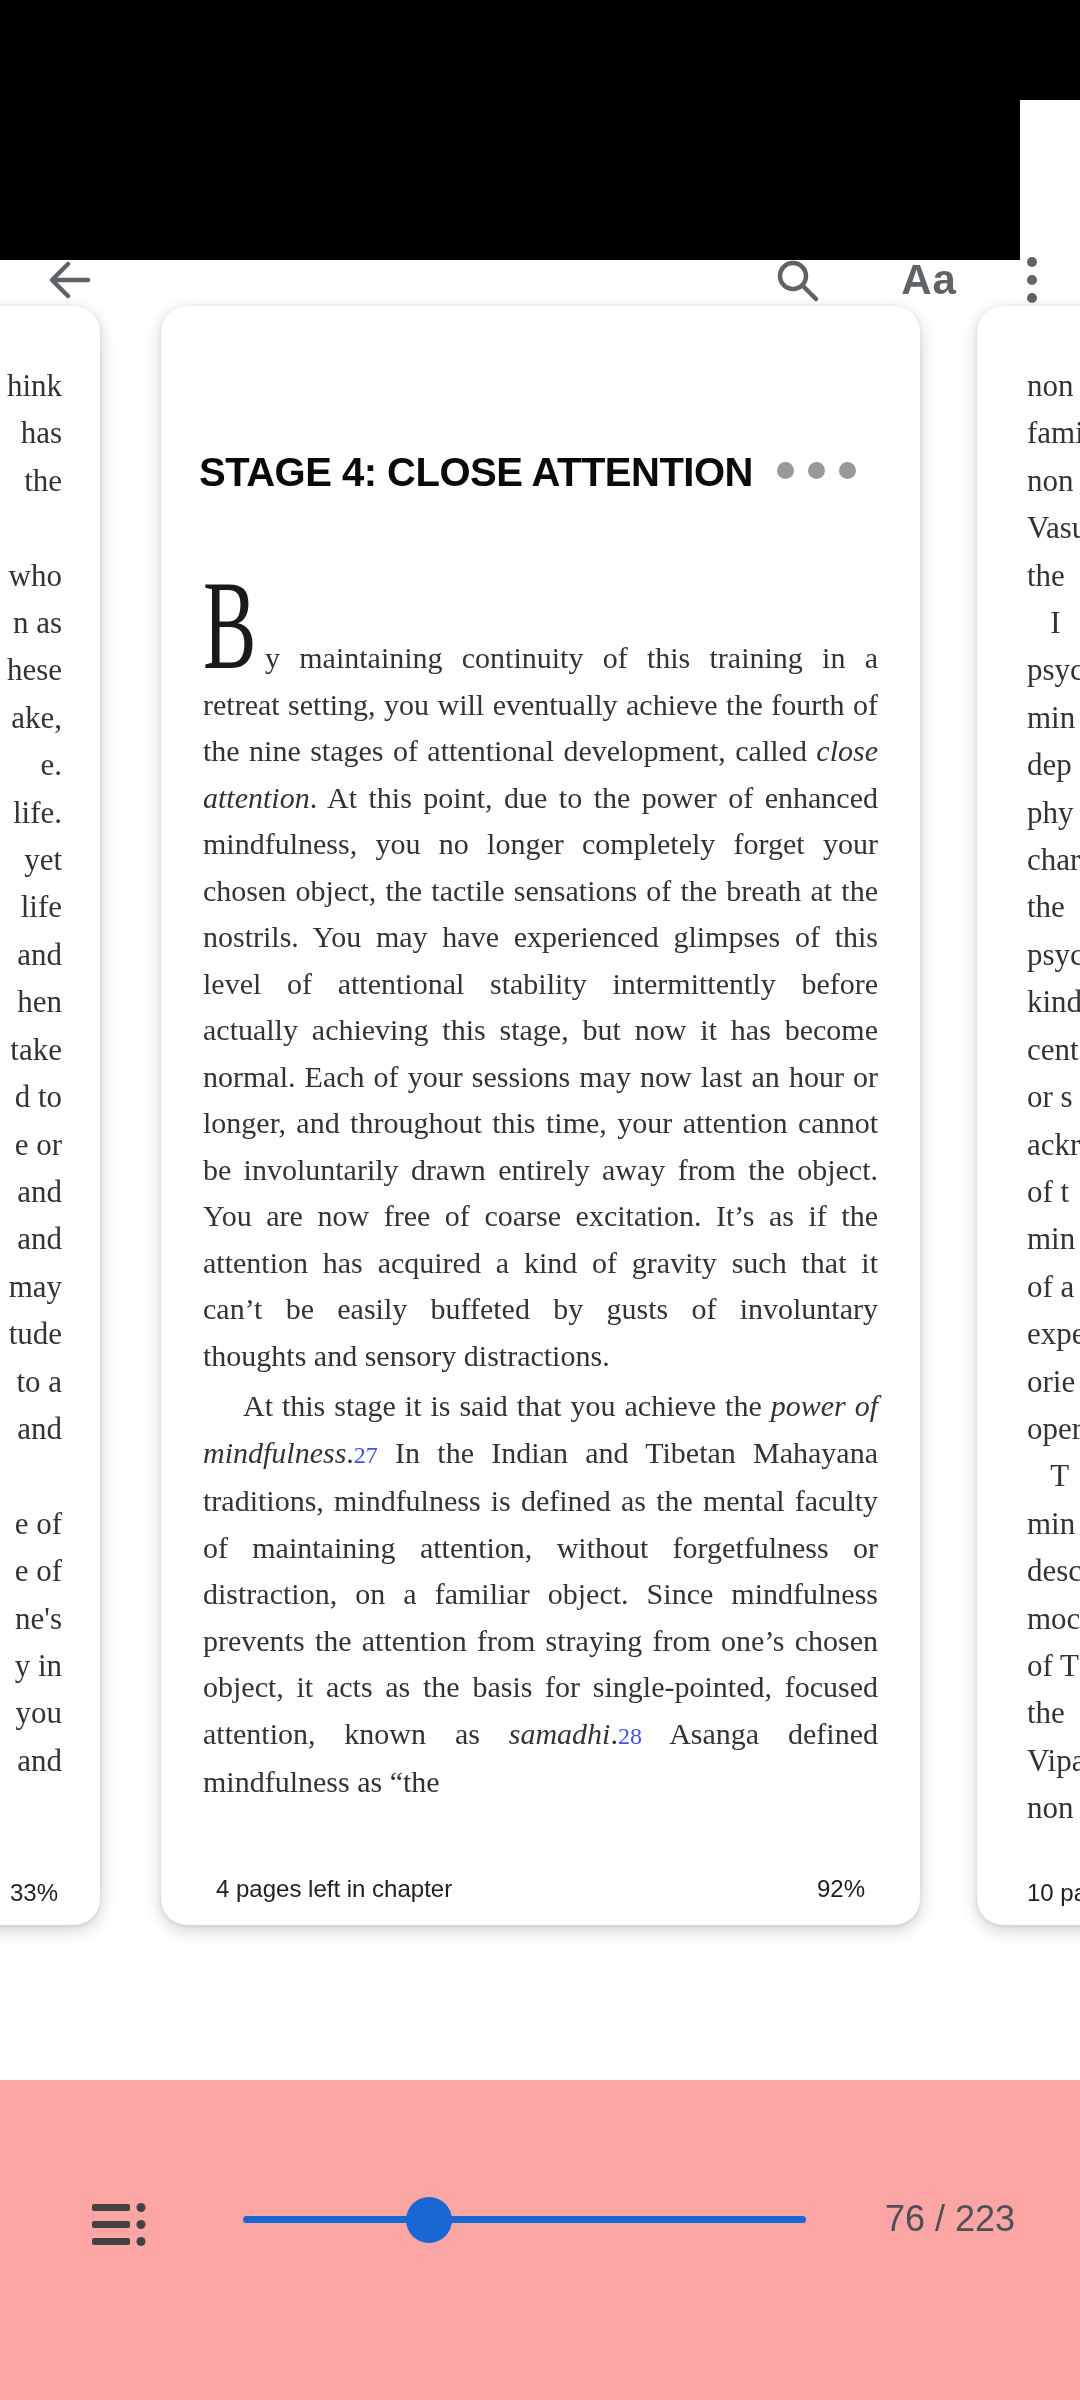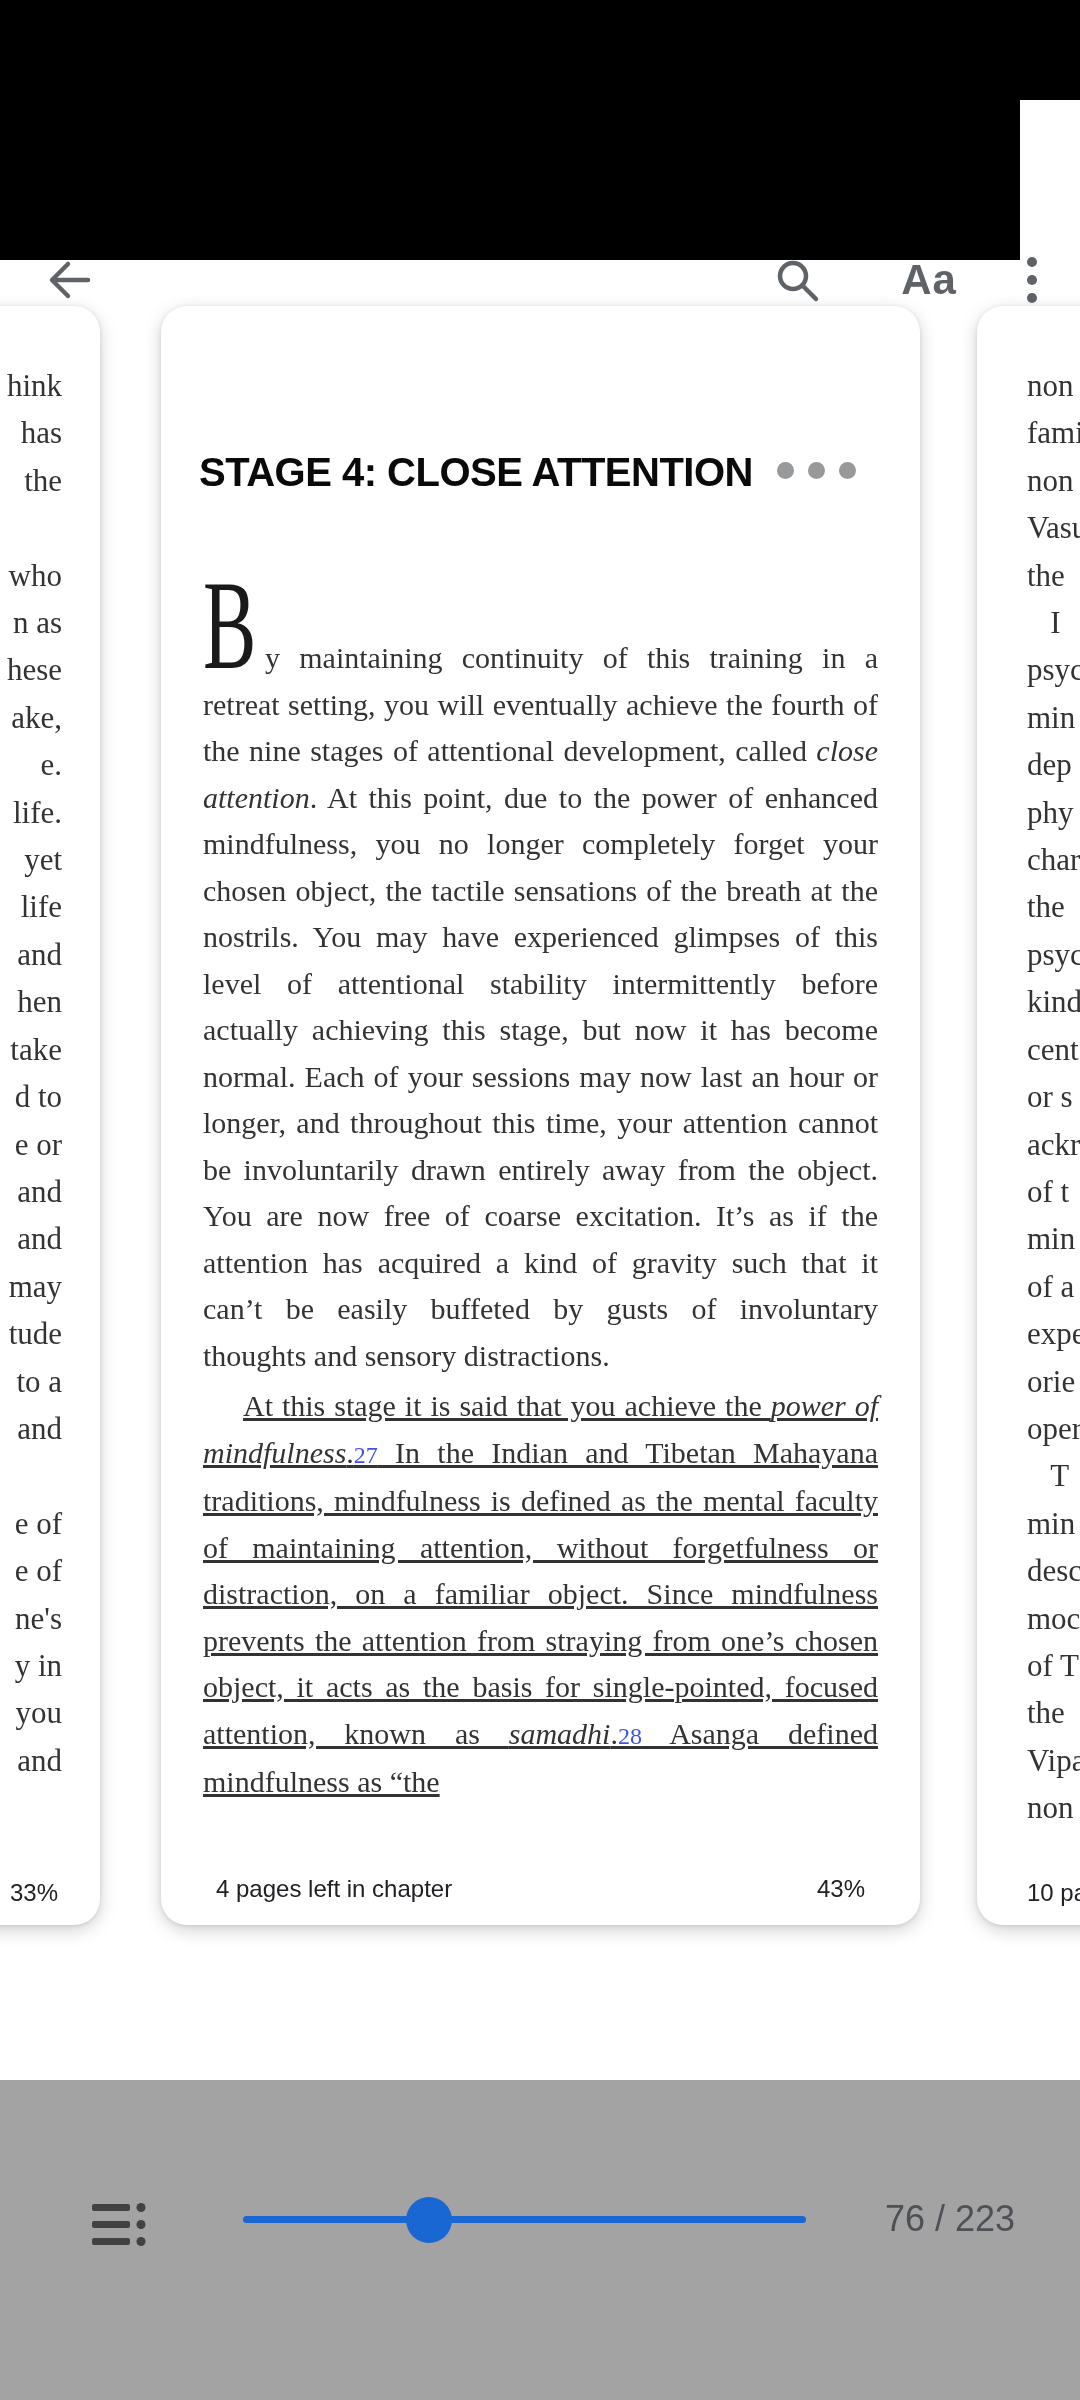--- a/index.html
+++ b/index.html
@@ -40,34 +40,34 @@
     display:inline-block;font-size:40px;font-weight:bold;color:#0a0a0a;
     letter-spacing:-0.5px;vertical-align:middle;
   }
   .section-dots{display:inline-flex;gap:14px;margin-left:20px;vertical-align:middle;position:relative;top:-2px;}
   .section-dots .dot{width:17px;height:17px;border-radius:50%;background:#98999b;}
   .body-text{
     margin-top:88px;font-family:"Liberation Serif",serif;font-size:30px;line-height:46.5px;
     color:#333;text-align:justify;
   }
   .body-text p{margin:4px;}
-  .body-text p + p{text-indent:40px;text-decoration:underline;}
+  .body-text p + p{text-indent:40px;}
   .dropcap{
     display:inline-block;width:56px;font-size:127px;line-height:84px;
     transform:scaleX(0.63);transform-origin:left bottom;margin-right:6px;
     color:#1a1a1a;font-weight:normal;
   }
   .it{font-style:italic;}
   .supref{color:#4053e3;font-size:24px;}
   .card-footer{
     position:absolute;left:55px;right:55px;bottom:22px;display:flex;
     justify-content:space-between;font-size:24px;color:#202124;
   }
   
-  .bottom-bar{position:absolute;left:0;top:2080px;width:1080px;height:320px;background:#a3a3a3;}
+  .bottom-bar{position:absolute;left:0;top:2080px;width:1080px;height:320px;background:#fca5a5;}
   #toc-btn{position:absolute;left:83px;top:111px;width:72px;height:72px;display:flex;align-items:center;justify-content:center;cursor:pointer;}
   .slider{position:absolute;left:243px;top:96px;width:563px;height:92px;cursor:pointer;}
   .slider-track{position:absolute;left:0;top:40px;width:563px;height:7px;border-radius:4px;background:#1967d2;}
   .slider-thumb{position:absolute;top:21px;width:46px;height:46px;border-radius:50%;background:#1967d2;}
   .page-indicator{position:absolute;left:860px;top:118px;width:180px;text-align:center;font-size:36px;color:#4d5156;}
 </style>
 </head>
 <body>
 
 <div class="status-bar"></div>
@@ -147,21 +147,21 @@
         <span class="dot"></span>
         <span class="dot"></span>
       </span>
   </div>
   <div class="body-text" id="body-text">
       <p><span class="dropcap">B</span><span>y maintaining continuity of this training in a retreat setting, you will eventually achieve the fourth of the nine stages of attentional development, called </span><span class="it">close attention</span><span>. At this point, due to the power of enhanced mindfulness, you no longer completely forget your chosen object, the tactile sensations of the breath at the nostrils. You may have experienced glimpses of this level of attentional stability intermittently before actually achieving this stage, but now it has become normal. Each of your sessions may now last an hour or longer, and throughout this time, your attention cannot be involuntarily drawn entirely away from the object. You are now free of coarse excitation. It’s as if the attention has acquired a kind of gravity such that it can’t be easily buffeted by gusts of involuntary thoughts and sensory distractions.</span></p>
       <p><span>At this stage it is said that you achieve the </span><span class="it">power of mindfulness</span><span>.</span><span class="supref">27</span><span> In the Indian and Tibetan Mahayana traditions, mindfulness is defined as the mental faculty of maintaining attention, without forgetfulness or distraction, on a familiar object. Since mindfulness prevents the attention from straying from one’s chosen object, it acts as the basis for single-pointed, focused attention, known as </span><span class="it">samadhi</span><span>.</span><span class="supref">28</span><span> Asanga defined mindfulness as “the</span></p>
     </div>
   <div class="card-footer">
     <span>4 pages left in chapter</span>
-    <span>43%</span>
+    <span>92%</span>
   </div>
 </div>
 
 <div class="page-card card-right">
   <div id="right-lines">
       <div class="side-line">non</div>
       <div class="side-line">fami</div>
       <div class="side-line">non</div>
       <div class="side-line">Vasu</div>
       <div class="side-line">the</div>

